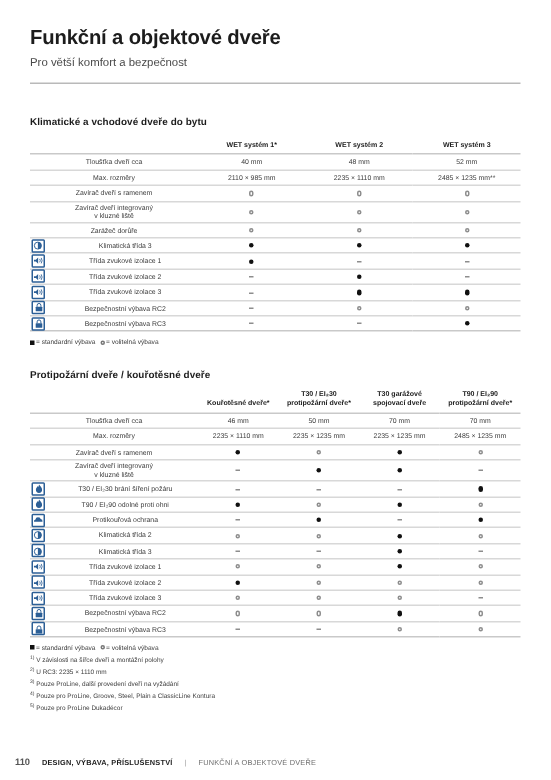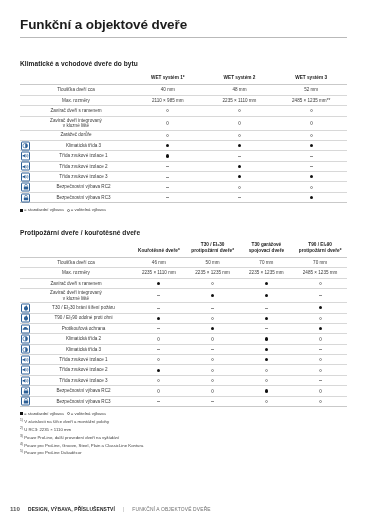--- a/index.html
+++ b/index.html
@@ -196,20 +196,21 @@
     color: #6d6d6d;
     letter-spacing: 0.15px;
   }
 </style>
 </head>
 <body>
 
 <div class="page">
 
   <h1 class="doc-title">Funkční a objektové dveře</h1>
+  <div class="doc-subtitle">Pro větší komfort a bezpečnost</div>
   <div class="rule-main"></div>
 
   <div class="section-title">Klimatické a vchodové dveře do bytu</div>
 
   <table class="spec">
     <colgroup>
       <col class="c-label">
         <col>
         <col>
         <col>

